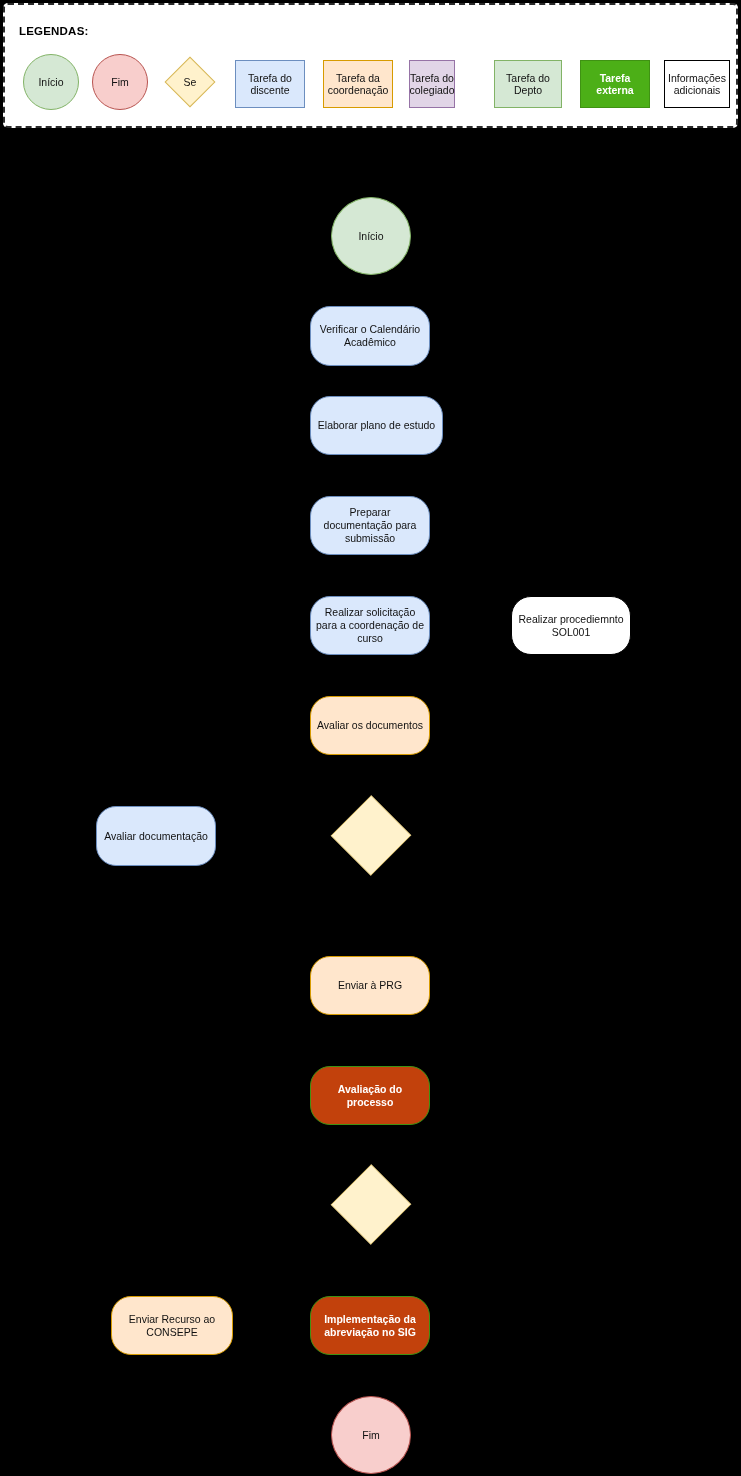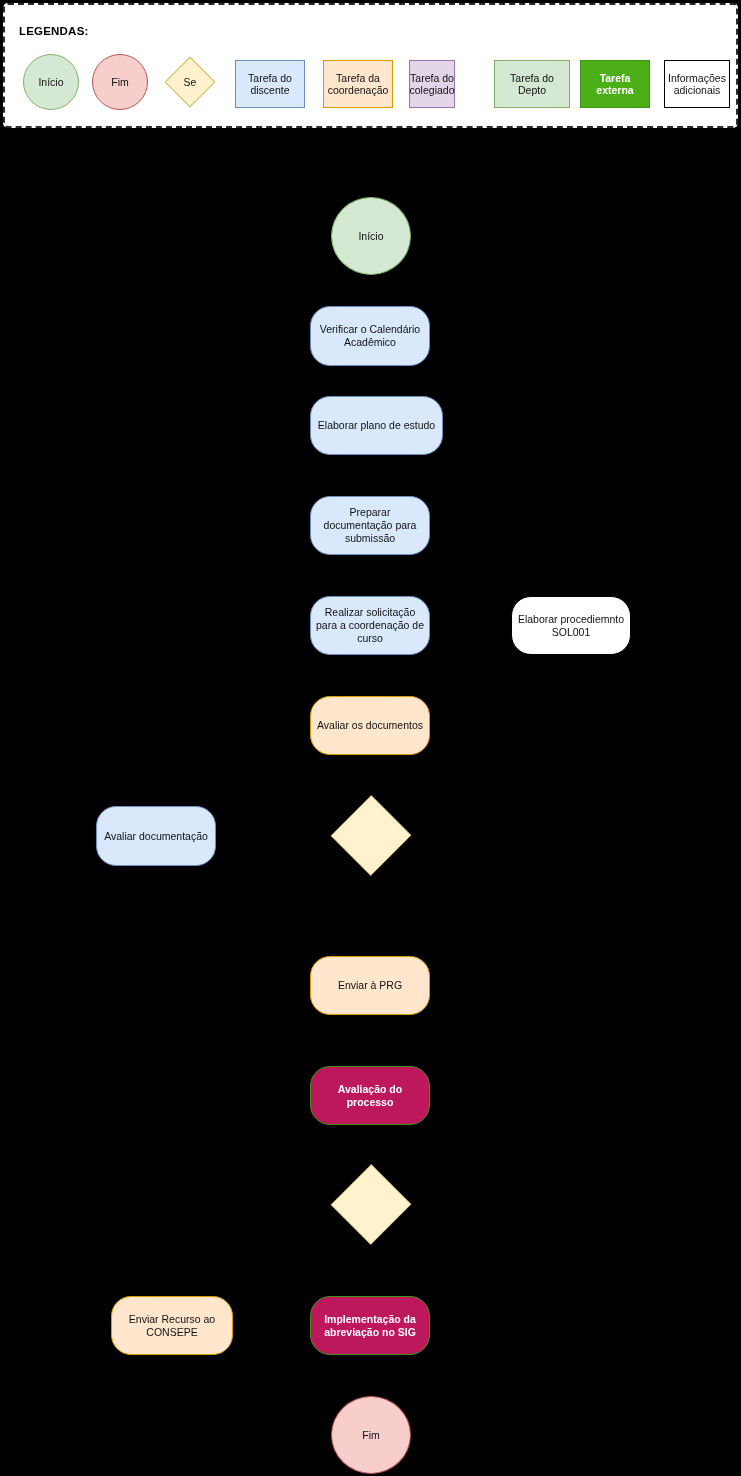--- a/index.html
+++ b/index.html
@@ -110,21 +110,21 @@
   }
   .node.discente {
     background: #dae8fc;
     border: 1px solid #6c8ebf;
   }
   .node.coordenacao {
     background: #ffe6cc;
     border: 1px solid #d79b00;
   }
   .node.externa {
-    background: #be185d;
+    background: #c2410c;
     border: 1px solid #3f9213;
     color: #ffffff;
     font-weight: bold;
   }
   .node.info {
     background: #ffffff;
     border: 1px solid #000000;
   }
 
   
@@ -169,21 +169,21 @@
     <div id="legend-shapes">
         <div class="lg-shape lg-ellipse" style="left: 18px; top: 49px; width: 56px; height: 56px; background: rgb(213, 232, 212); border: 1px solid rgb(130, 179, 102); color: rgb(17, 17, 17);">Início</div>
         <div class="lg-shape lg-ellipse" style="left: 87px; top: 49px; width: 56px; height: 56px; background: rgb(248, 206, 204); border: 1px solid rgb(184, 84, 80); color: rgb(17, 17, 17);">Fim</div>
         <div class="lg-diamond-wrap" style="left: 157px; top: 51px; width: 56px; height: 52px;">
           <div class="lg-diamond-shape" style="background: rgb(255, 242, 204); border-color: rgb(214, 182, 86);"></div>
           <div class="lg-diamond-label" style="color: rgb(17, 17, 17);">Se</div>
         </div>
         <div class="lg-shape" style="left: 230px; top: 55px; width: 70px; height: 48px; background: rgb(218, 232, 252); border: 1px solid rgb(108, 142, 191); color: rgb(17, 17, 17);">Tarefa do discente</div>
         <div class="lg-shape" style="left: 318px; top: 55px; width: 70px; height: 48px; background: rgb(255, 230, 204); border: 1px solid rgb(215, 155, 0); color: rgb(17, 17, 17);">Tarefa da coordenação</div>
         <div class="lg-shape" style="left: 404px; top: 55px; width: 46px; height: 48px; background: rgb(225, 213, 231); border: 1px solid rgb(150, 115, 166); color: rgb(17, 17, 17);">Tarefa do colegiado</div>
-        <div class="lg-shape" style="left: 489px; top: 55px; width: 76px; height: 48px; background: rgb(213, 232, 212); border: 1px solid rgb(130, 179, 102); color: rgb(17, 17, 17);">Tarefa do Depto</div>
+        <div class="lg-shape" style="left: 489px; top: 55px; width: 68px; height: 48px; background: rgb(213, 232, 212); border: 1px solid rgb(130, 179, 102); color: rgb(17, 17, 17);">Tarefa do Depto</div>
         <div class="lg-shape" style="left: 575px; top: 55px; width: 70px; height: 48px; background: rgb(76, 175, 23); border: 1px solid rgb(63, 146, 19); color: rgb(255, 255, 255); font-weight: bold;">Tarefa externa</div>
         <div class="lg-shape" style="left: 659px; top: 55px; width: 66px; height: 48px; background: rgb(255, 255, 255); border: 1px solid rgb(0, 0, 0); color: rgb(17, 17, 17);">Informações adicionais</div>
       </div>
   </div>
 
   <div id="edges-layer">
       <div class="edge" style="left: 371px; top: 236px; width: 100.005px; height: 1px; transform-origin: 0px 0px; transform: rotate(90.5729deg);"></div>
       <div class="edge" style="left: 370px; top: 336px; width: 89.5px; height: 1px; transform-origin: 0px 0px; transform: rotate(90deg);"></div>
       <div class="edge" style="left: 370px; top: 425.5px; width: 100px; height: 1px; transform-origin: 0px 0px; transform: rotate(90deg);"></div>
       <div class="edge" style="left: 370px; top: 525.5px; width: 100px; height: 1px; transform-origin: 0px 0px; transform: rotate(90deg);"></div>
@@ -198,21 +198,21 @@
       <div class="edge" style="left: 371px; top: 1204.5px; width: 121.004px; height: 1px; transform-origin: 0px 0px; transform: rotate(90.4735deg);"></div>
       <div class="edge" style="left: 370px; top: 1325.5px; width: 109.505px; height: 1px; transform-origin: 0px 0px; transform: rotate(89.4768deg);"></div>
     </div>
 
   <div id="nodes-layer">
       <div class="node start node-ellipse" style="left: 331px; top: 197px; width: 80px; height: 78px;">Início</div>
       <div class="node discente" style="left: 310px; top: 306px; width: 120px; height: 60px;">Verificar o Calendário Acadêmico</div>
       <div class="node discente" style="left: 310px; top: 396px; width: 133px; height: 59px;">Elaborar plano de estudo</div>
       <div class="node discente" style="left: 310px; top: 496px; width: 120px; height: 59px;">Preparar documentação para submissão</div>
       <div class="node discente" style="left: 310px; top: 596px; width: 120px; height: 59px;">Realizar solicitação para a coordenação de curso</div>
-      <div class="node info" style="left: 511px; top: 596px; width: 120px; height: 59px;">Elaborar procediemnto SOL001</div>
+      <div class="node info" style="left: 511px; top: 596px; width: 120px; height: 59px;">Realizar procediemnto SOL001</div>
       <div class="node coordenacao" style="left: 310px; top: 696px; width: 120px; height: 59px;">Avaliar os documentos</div>
       <div class="diamond-wrap" style="left: 331px; top: 795px; width: 80px; height: 81px;">
         <div class="diamond-shape" style="background: rgb(255, 242, 204); border-color: rgb(214, 182, 86);"></div>
         <div class="diamond-label"></div>
       </div>
       <div class="node discente" style="left: 96px; top: 806px; width: 120px; height: 60px;">Avaliar documentação</div>
       <div class="node coordenacao" style="left: 310px; top: 956px; width: 120px; height: 59px;">Enviar à PRG</div>
       <div class="node externa" style="left: 310px; top: 1066px; width: 120px; height: 59px;">Avaliação do processo</div>
       <div class="diamond-wrap" style="left: 331px; top: 1164px; width: 80px; height: 81px;">
         <div class="diamond-shape" style="background: rgb(255, 242, 204); border-color: rgb(214, 182, 86);"></div>

